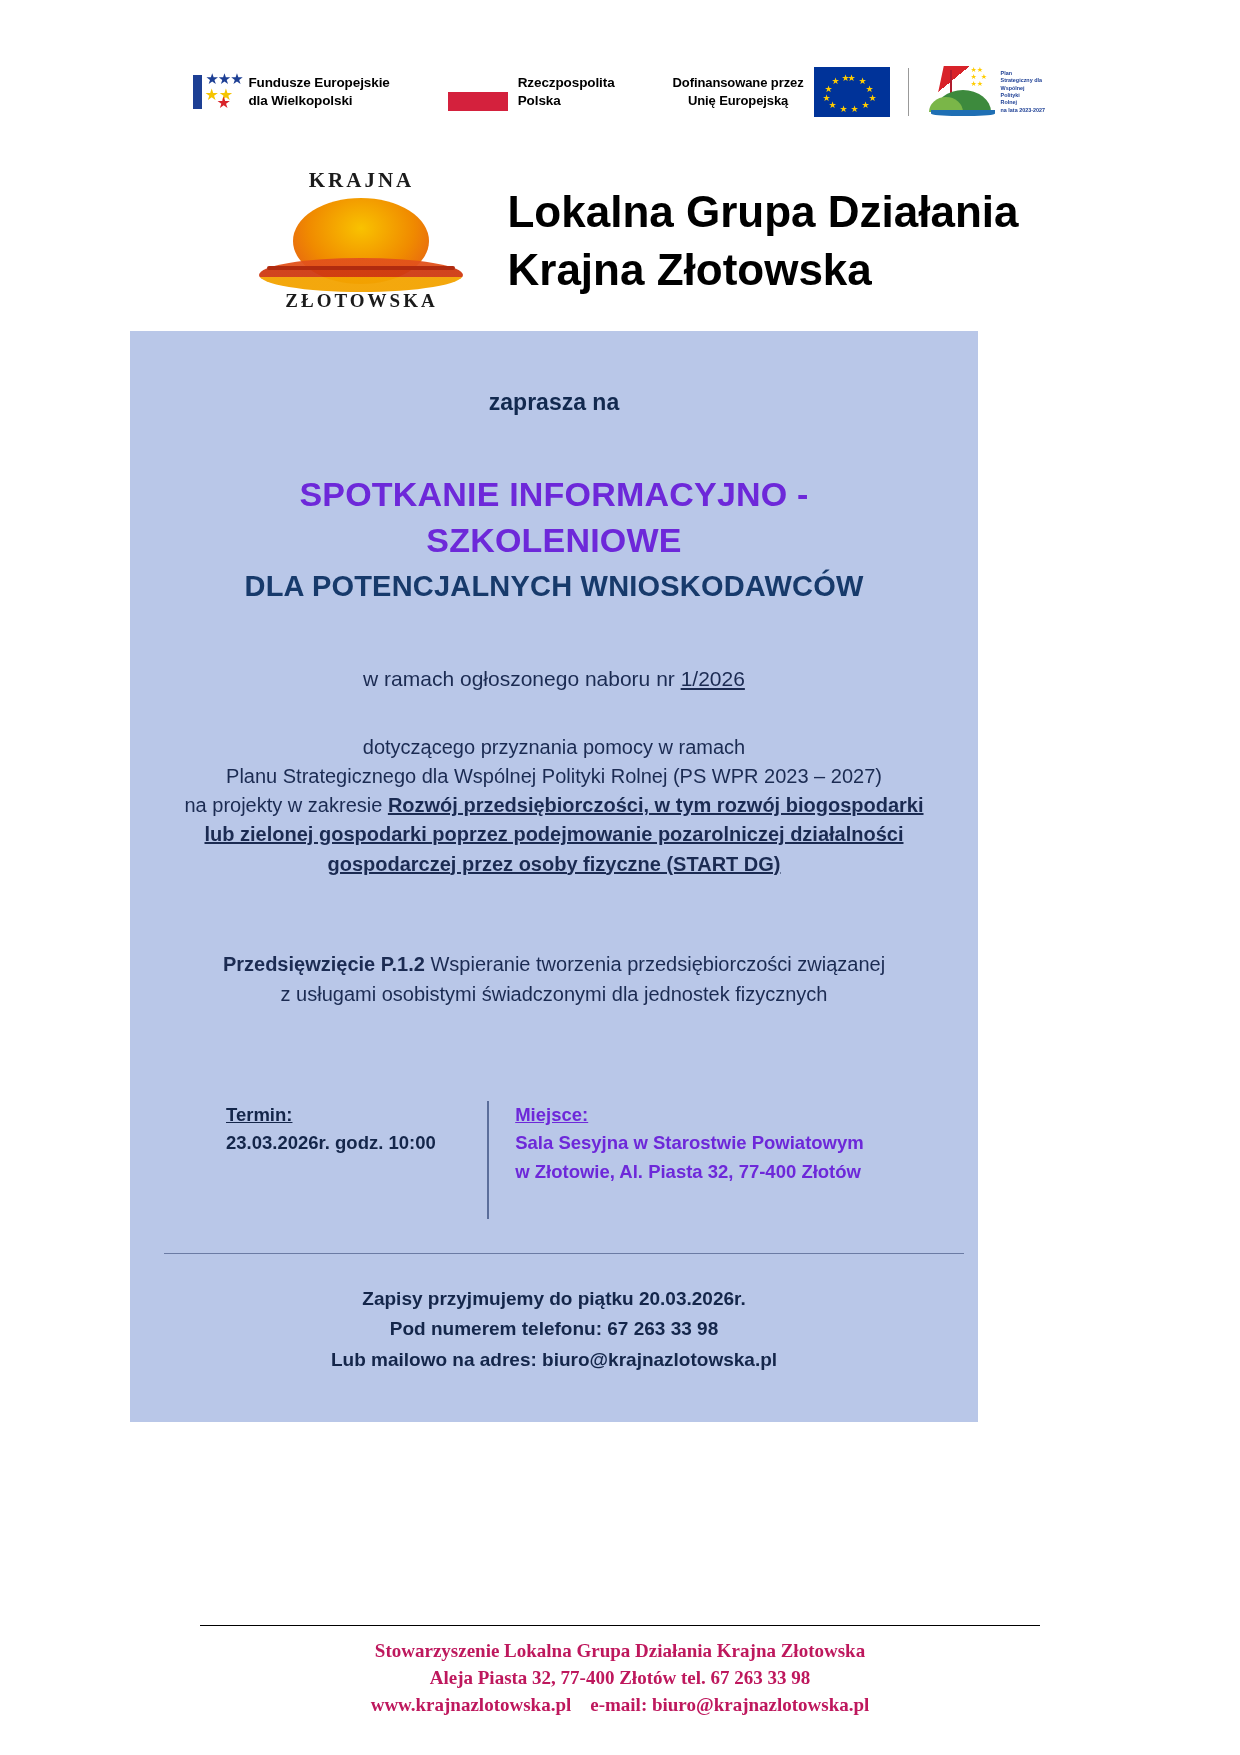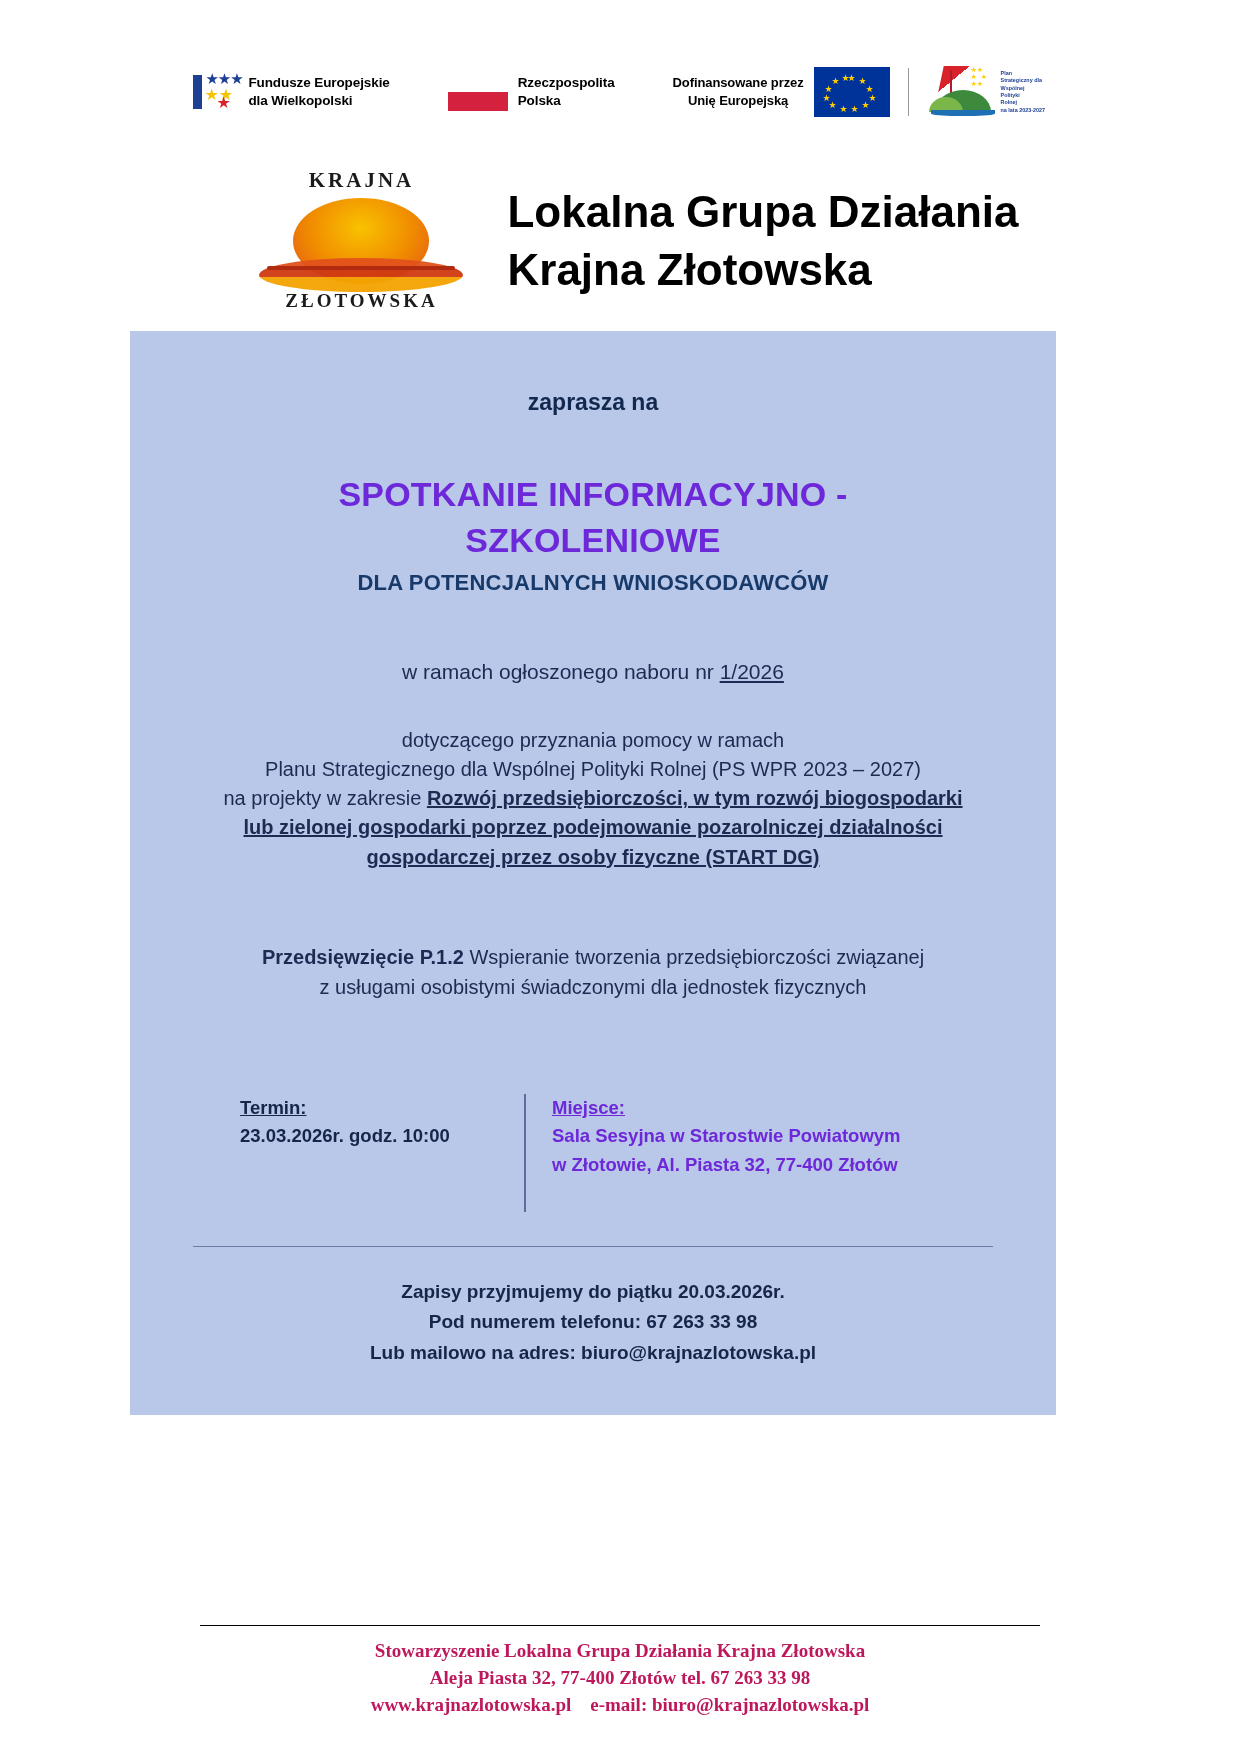--- a/index.html
+++ b/index.html
@@ -262,21 +262,21 @@
     line-height: 1.32;
     color: #000000;
     white-space: nowrap;
   }
 
   
   .panel {
     position: absolute;
     left: 130px;
     top: 331px;
-    width: 926px;
+    width: 848px;
     background: #b9c7e8;
     padding: 0;
     box-sizing: border-box;
   }
   .panel-inner {
     padding: 58px 34px 46px 34px;
     text-align: center;
     color: #1b2b52;
   }
   .invites {
@@ -286,21 +286,21 @@
     margin-bottom: 56px;
   }
   .title-main {
     font-size: 34px;
     font-weight: bold;
     color: #6d28d9;
     line-height: 1.35;
     letter-spacing: .2px;
   }
   .title-sub {
-    font-size: 22px;
+    font-size: 29px;
     font-weight: bold;
     color: #173a6b;
     margin-top: 6px;
     letter-spacing: .2px;
   }
   .naboru {
     font-size: 21px;
     color: #1b2b52;
     margin-top: 64px;
   }

